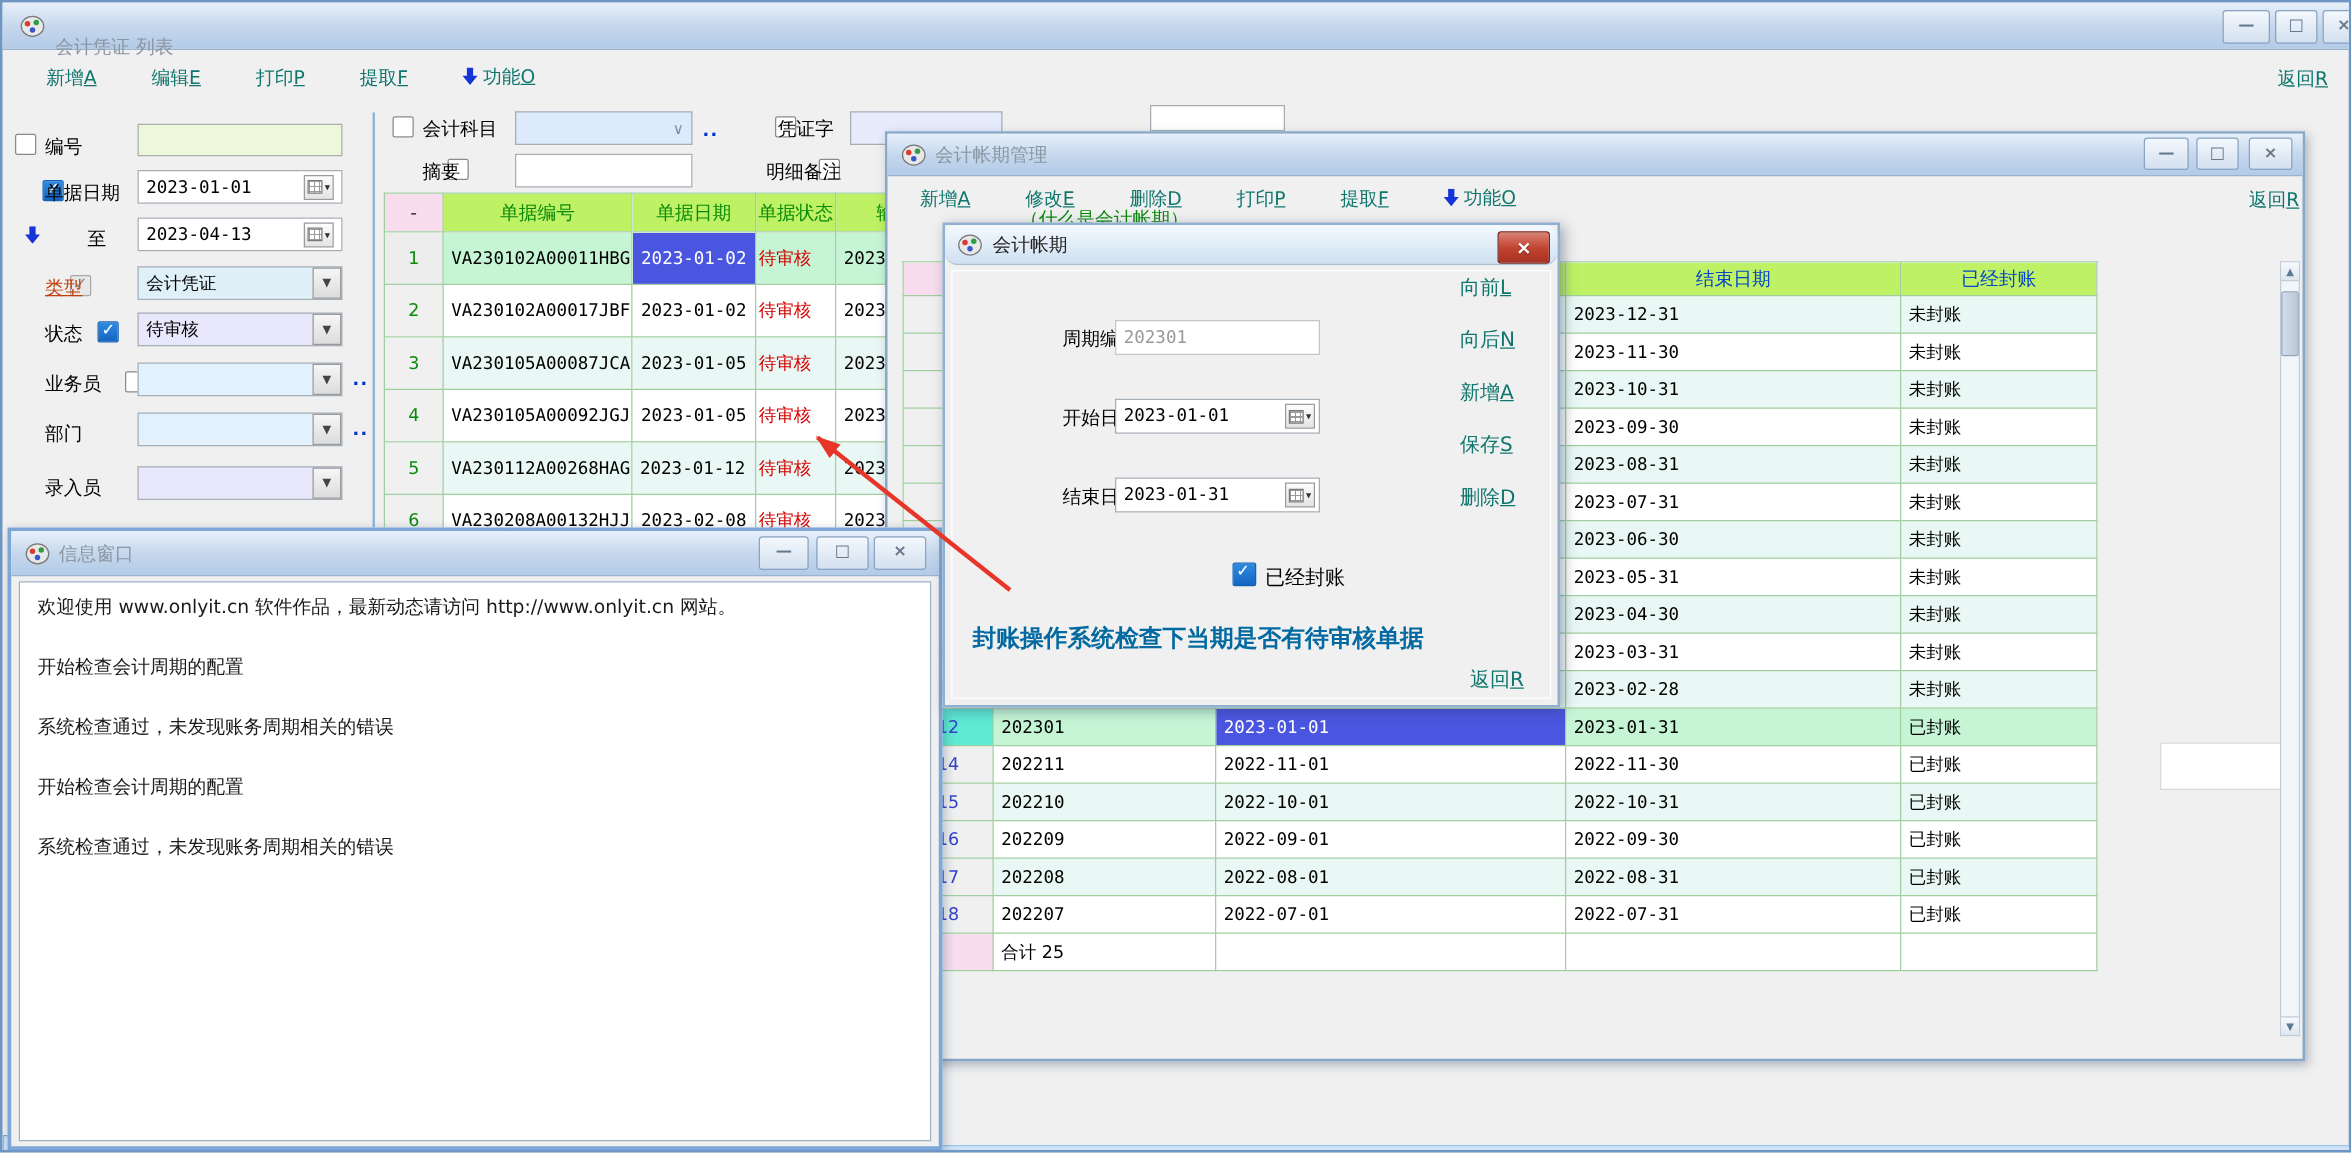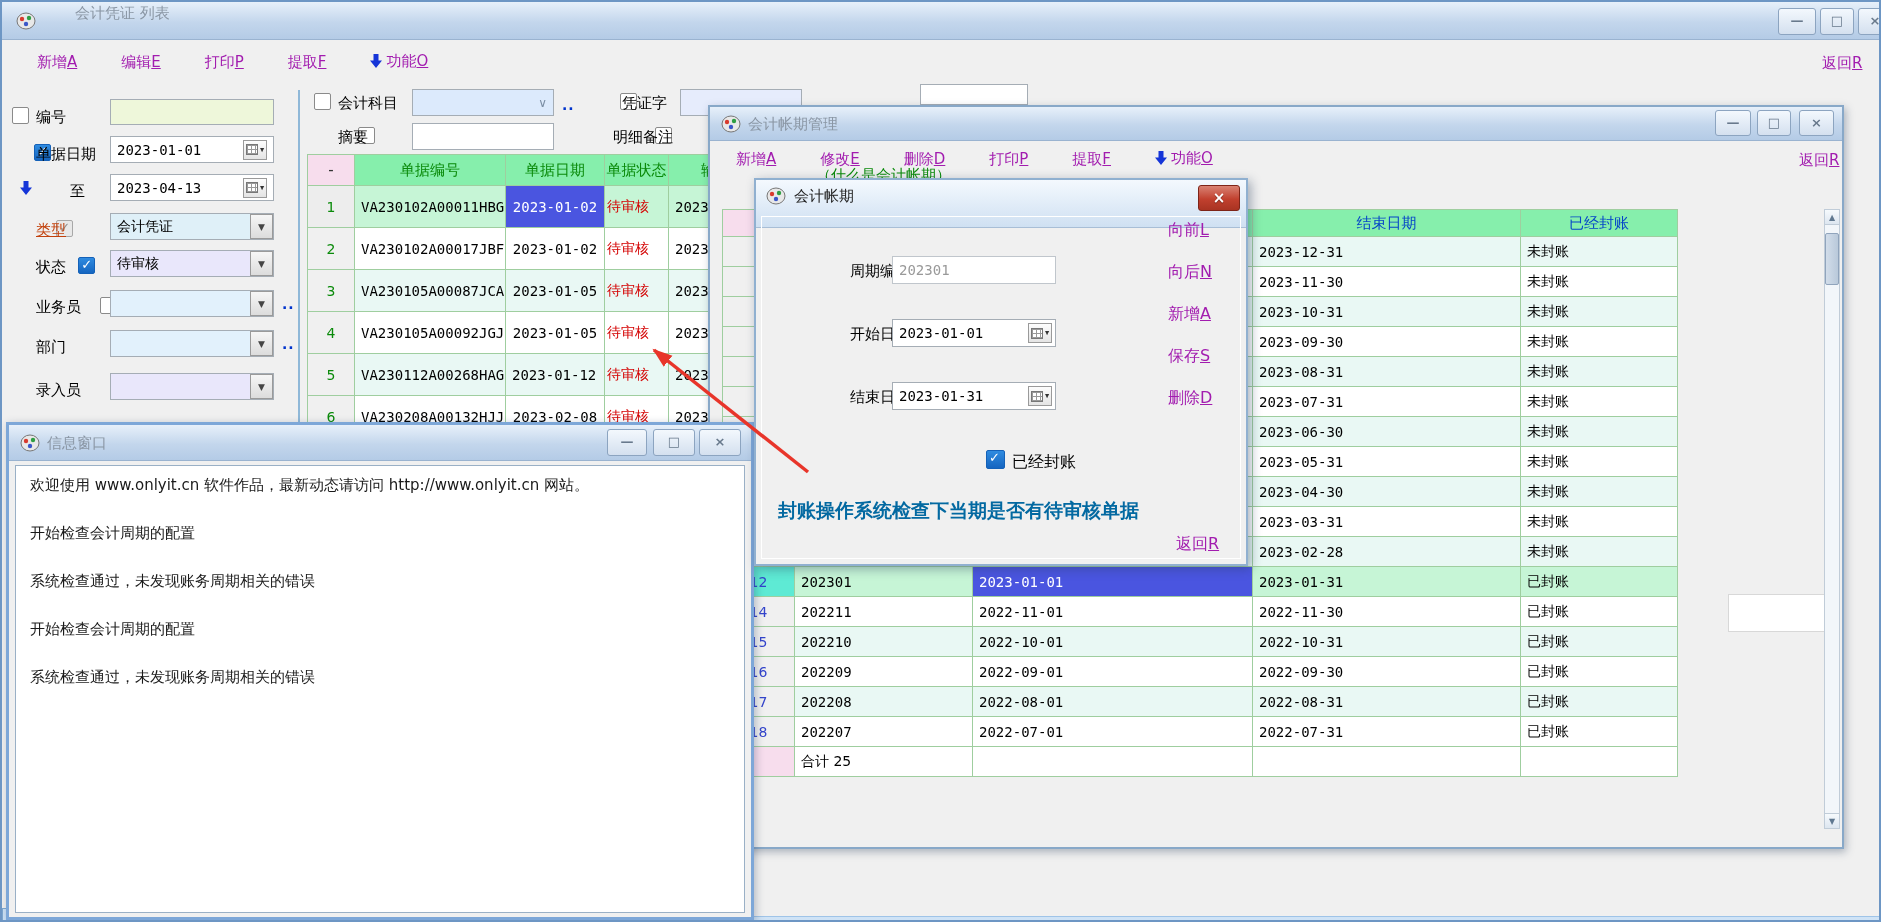--- a/index.html
+++ b/index.html
@@ -6,21 +6,21 @@
   html,body { width:1881px; height:922px; overflow:hidden; font-family:"DejaVu Sans",sans-serif; }
   body { position:relative; background:#f0f0f0; border:2px solid #6d96c4; }
   .abs { position:absolute; }
   .mono { font-family:"DejaVu Sans Mono",monospace; }
 
   
   .titlebar { background:linear-gradient(#e7f0fa,#c3d6ec 55%,#b4cbe6); border-bottom:1px solid #9ab3d0; }
   .title-text { color:#8a96a4; font-size:15px; }
   .win-btn { background:linear-gradient(#f3f8fd,#d4e0ef); border:1px solid #8ca4c0; border-radius:3px;
              color:#68798c; font-size:13px; text-align:center; line-height:24px; font-weight:bold; }
-  .link { color:#a21caf; font-size:15px; text-decoration:none; cursor:pointer; white-space:nowrap; }
+  .link { color:#0f766e; font-size:15px; text-decoration:none; cursor:pointer; white-space:nowrap; }
   .link u { text-decoration:underline; }
   .dn-ic { display:none; vertical-align:-2px; margin-right:4px; }
   .has-arrow .dn-ic { display:inline-block; }
 
   
   .cb { width:17px; height:17px; border:1px solid #8a8a8a; background:#fff; border-radius:2px;
         display:inline-block; position:relative; }
   .cb.on { background:linear-gradient(#2f8be0,#1565c0); border-color:#1461b8; }
   .cb.on::after { content:"✓"; color:#fff; font-size:13px; position:absolute; left:2px; top:-1px; }
   .cb.dis { background:#e8e8e8; border-color:#a8a8a8; }
@@ -35,21 +35,21 @@
   .cal-grid { width:12px; height:11px; border:1px solid #777; background:
       repeating-linear-gradient(0deg,#999 0 1px,transparent 1px 4px),
       repeating-linear-gradient(90deg,#999 0 1px,transparent 1px 4px),#fff; }
   .cal-btn i { font-style:normal; font-size:7px; color:#333; }
   .label { font-size:15px; color:#000; white-space:nowrap; }
   .dots { color:#0033cc; font-weight:bold; font-size:14px; letter-spacing:1px; }
 
   
   table.grid { border-collapse:collapse; table-layout:fixed; width:100%; background:#fff; }
   table.grid th, table.grid td { border:1px solid #9fce9f; overflow:hidden; white-space:nowrap; }
-  table.grid th { background:#86efac; font-weight:normal; font-size:15px; }
+  table.grid th { background:#bef264; font-weight:normal; font-size:15px; }
   table.grid td { font-size:14px; padding:0 6px; }
 
   
   #voucher-grid th { color:#0a8a0a; height:31px; }
   #voucher-grid th:first-child { background:#f7dded; color:#333; }
   #voucher-grid td { height:42px; }
   #voucher-grid td.num { color:#0a8a0a; text-align:center; background:#f0f0f0; }
   #voucher-grid td.st { color:#d40000; padding:0 2px; }
   #voucher-grid tr.alt td { background:#e9f8f4; }
   #voucher-grid tr.alt td.num { background:#f0f0f0; }
@@ -80,21 +80,21 @@
 
   <div class="abs titlebar" style="left:0;top:0;width:1881px;height:38px;">
     <span class="abs" style="left:13px;top:8px;">
       <svg width="22" height="22">
           <ellipse cx="11" cy="11" rx="9" ry="8" fill="#e8e8e8" stroke="#777"></ellipse>
           <circle cx="7" cy="9" r="2.2" fill="#d83a2e"></circle>
           <circle cx="14" cy="8" r="2.2" fill="#2e9e44"></circle>
           <circle cx="11" cy="14" r="2.2" fill="#3a57c8"></circle>
         </svg>
     </span>
-    <span class="abs title-text" style="left:42px;top:2px;margin-left:31px;">会计凭证 列表</span>
+    <span class="abs title-text" style="left:42px;top:26px;">会计凭证 列表</span>
     <div class="abs win-btn" style="left:1776px;top:6px;width:38px;height:27px;">—</div>
     <div class="abs win-btn" style="left:1818px;top:6px;width:34px;height:27px;">□</div>
     <div class="abs win-btn" style="left:1856px;top:6px;width:34px;height:27px;">×</div>
   </div>
 
   <div class="abs toolbar" style="left:35px;top:46px;height:28px;">
 
   <a class="link"><span>新增</span><u>A</u></a>
       <a class="link"><span>编辑</span><u>E</u></a>
       <a class="link"><span>打印</span><u>P</u></a>
@@ -473,21 +473,21 @@
     <div style="font-size:15px;color:#1a1a1a;margin-bottom:29px;white-space:nowrap;">欢迎使用 www.onlyit.cn 软件作品，最新动态请访问 http://www.onlyit.cn 网站。</div>
         <div style="font-size:15px;color:#1a1a1a;margin-bottom:29px;white-space:nowrap;">开始检查会计周期的配置</div>
         <div style="font-size:15px;color:#1a1a1a;margin-bottom:29px;white-space:nowrap;">系统检查通过，未发现账务周期相关的错误</div>
         <div style="font-size:15px;color:#1a1a1a;margin-bottom:29px;white-space:nowrap;">开始检查会计周期的配置</div>
         <div style="font-size:15px;color:#1a1a1a;margin-bottom:29px;white-space:nowrap;">系统检查通过，未发现账务周期相关的错误</div>
       </div>
   </div>
 </div>
 
 <div class="abs" style="left:752px;top:176px;width:494px;height:388px;background:#f0f0f0;border:2px solid #90b0d0;box-shadow:3px 3px 10px rgba(40,60,90,.4);">
-  <div class="abs" style="left:0;top:0;right:0;height:48px;background:linear-gradient(#f4f9fe,#cfe0f2);border-bottom:1px solid #a8bed6;">
+  <div class="abs" style="left:0;top:0;right:0;height:32px;background:linear-gradient(#f4f9fe,#cfe0f2);border-bottom:1px solid #a8bed6;border-radius:10px;">
     <span class="abs" style="left:9px;top:5px;">
       <svg width="22" height="22">
           <ellipse cx="11" cy="11" rx="9" ry="8" fill="#e8e8e8" stroke="#777"></ellipse>
           <circle cx="7" cy="9" r="2.2" fill="#d83a2e"></circle>
           <circle cx="14" cy="8" r="2.2" fill="#2e9e44"></circle>
           <circle cx="11" cy="14" r="2.2" fill="#3a57c8"></circle>
         </svg>
     </span>
     <span class="abs" style="left:38px;top:7px;font-size:15px;color:#222;">会计帐期</span>
     <div class="abs" style="left:442px;top:5px;width:42px;height:26px;background:linear-gradient(#d98273,#c1402e 55%,#a93322);border:1px solid #7e2418;border-radius:3px;color:#fff;font-weight:bold;font-size:15px;text-align:center;line-height:24px;text-shadow:0 1px 1px rgba(0,0,0,.4);">×</div>

